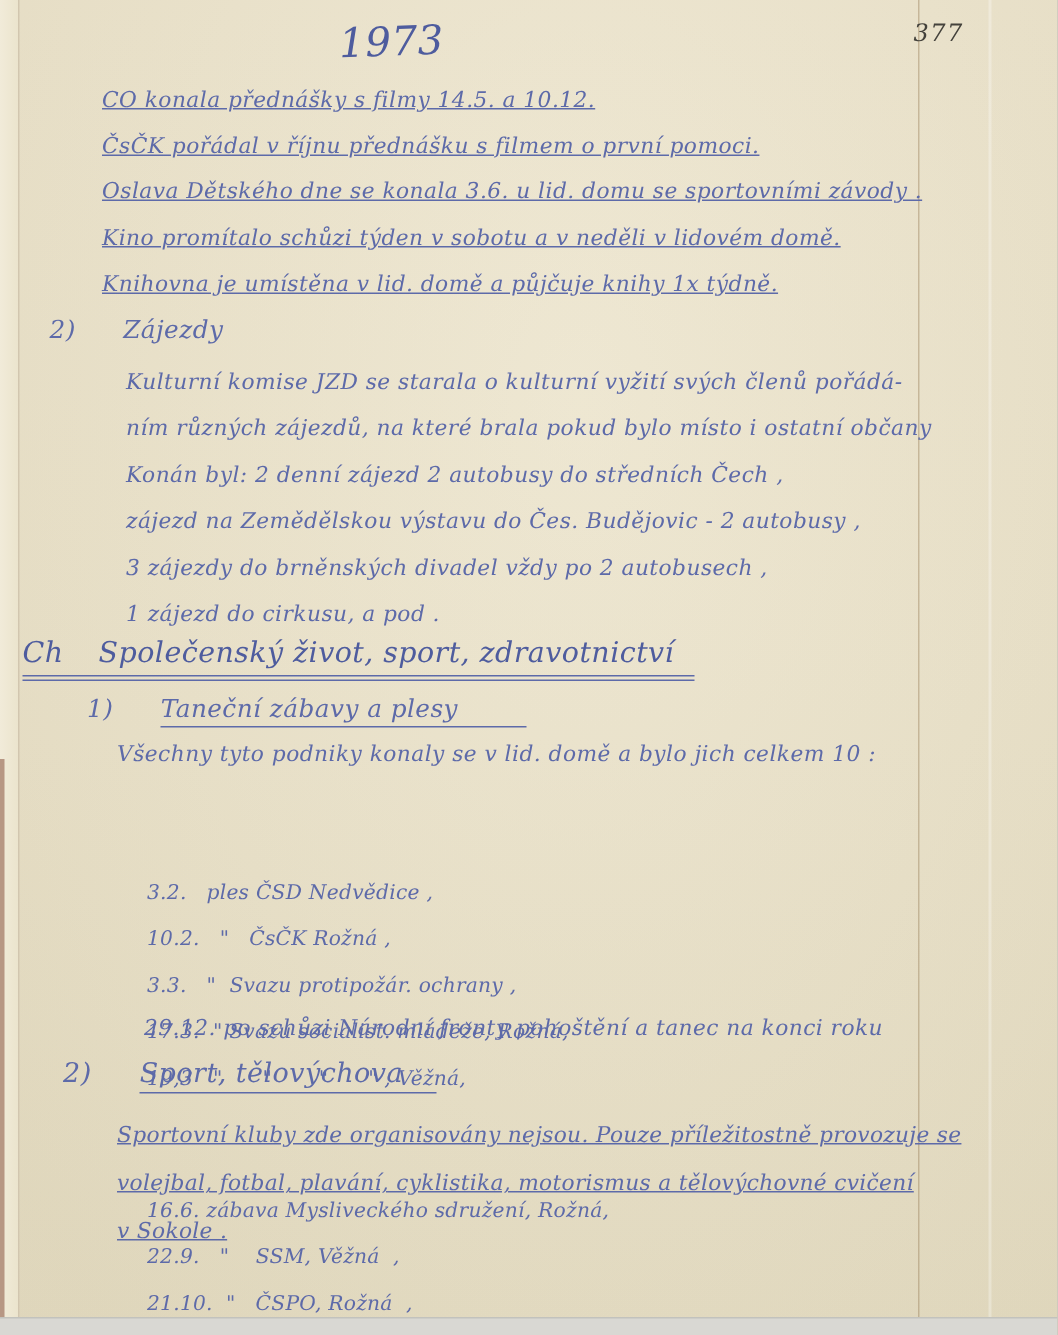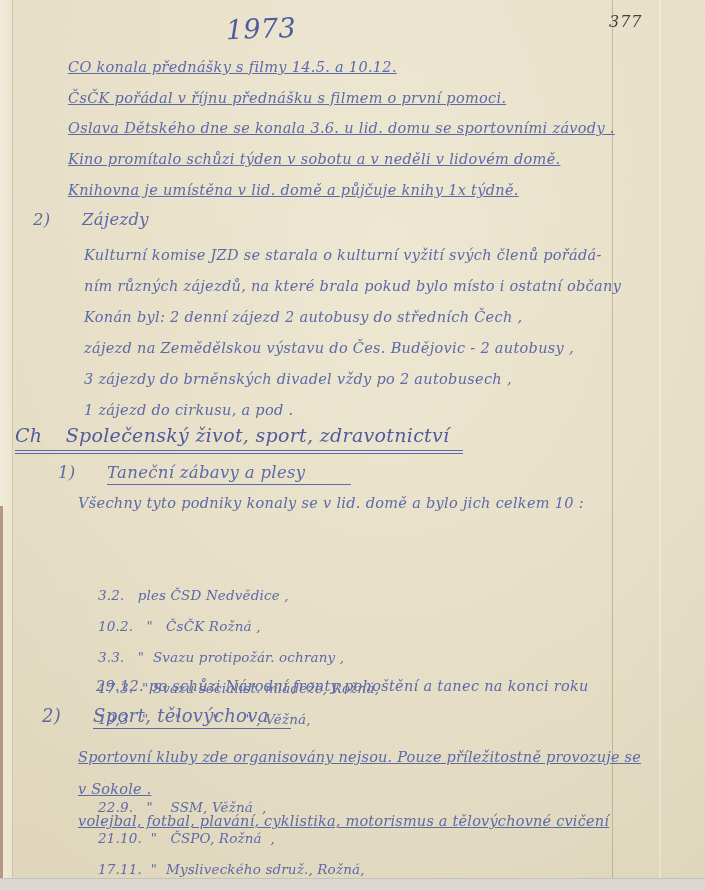--- a/index.html
+++ b/index.html
@@ -105,29 +105,29 @@
     <span class="title">Taneční zábavy a plesy</span>
   </div>
   <div class="hw sub1-intro">Všechny tyto podniky konaly se v lid. domě a bylo jich celkem 10 :</div>
 
   <div class="events">
     <div class="hw col left">
       
     <div class="line">3.2.   ples ČSD Nedvědice ,</div><div class="line">10.2.   "   ČsČK Rožná ,</div><div class="line">3.3.   "  Svazu protipožár. ochrany ,</div><div class="line">17.3.  " Svazu socialist. mládeže, Rožná,</div><div class="line">19,3   "      "       "      " , Věžná,</div></div>
     <div class="hw col right">
       
-    <div class="line">22.9.   "    SSM, Věžná  ,</div><div class="line">21.10.  "   ČSPO, Rožná  ,</div><div class="line">17.11.  "  Mysliveckého sdruž., Rožná,</div><div class="line">15.12. "  SSM, Rožná ,</div></div>
+    <div class="line">16.6. zábava Mysliveckého sdružení, Rožná,</div><div class="line">22.9.   "    SSM, Věžná  ,</div><div class="line">21.10.  "   ČSPO, Rožná  ,</div><div class="line">17.11.  "  Mysliveckého sdruž., Rožná,</div><div class="line">15.12. "  SSM, Rožná ,</div></div>
   </div>
 
   <div class="hw closing">29.12. po schůzi Národní fronty pohoštění a tanec na konci roku</div>
 
   <div class="hw sec-head sub2-head">
     <span class="num">2)</span>
     <span class="title">Sport, tělovýchova</span>
   </div>
   <div class="hw sub2-body">
 
   <div class="line">Sportovní kluby zde organisovány nejsou. Pouze příležitostně provozuje se</div>
+      <div class="line">volejbal, fotbal, plavání, cyklistika, motorismus a tělovýchovné cvičení</div>
       <div class="line">v Sokole .</div>
-      <div class="line">volejbal, fotbal, plavání, cyklistika, motorismus a tělovýchovné cvičení</div>
     </div>
 
 </div>
 
 </body></html>

